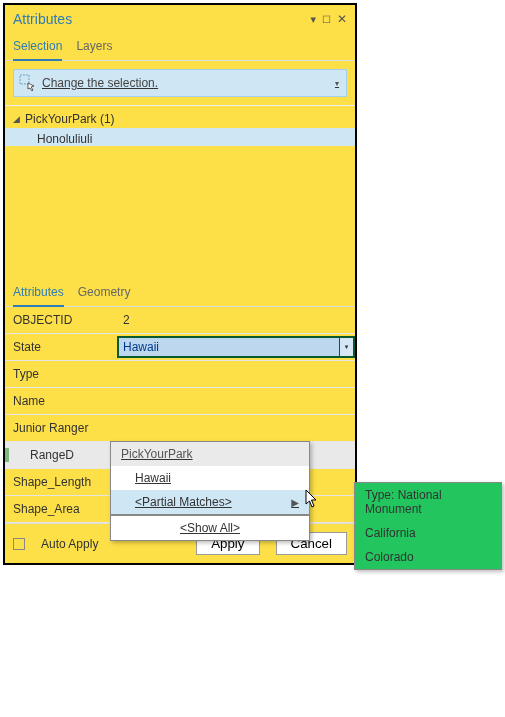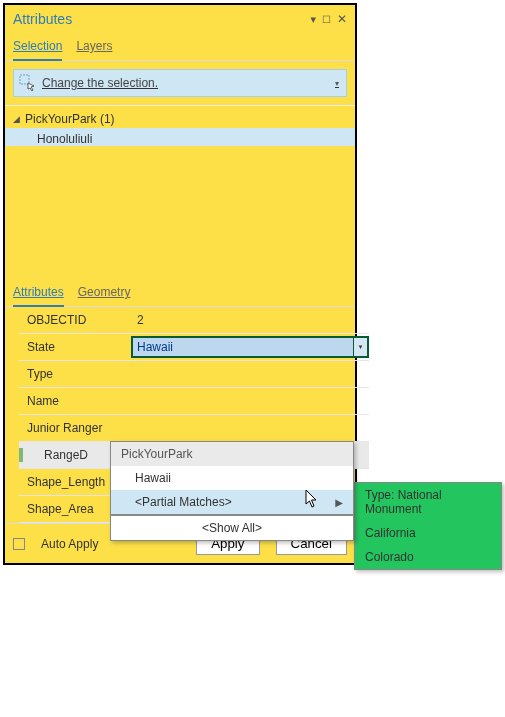--- a/index.html
+++ b/index.html
@@ -15,21 +15,21 @@
     margin: 3px;
   }
   .titlebar {
     display: flex; align-items: center; justify-content: space-between;
     padding: 6px 8px 4px 8px;
   }
   .titlebar-title { color: #2f7cb6; font-size: 14px; }
   .titlebar-ctrls { display: flex; gap: 6px; align-items: center; }
   .titlebar-ctrls span { color: #555; font-size: 11px; cursor: pointer; }
   .tabs { display: flex; gap: 14px; padding: 4px 8px 0 8px; border-bottom: 1px solid #ddd; }
-  .tab { padding: 4px 0 6px 0; color: #666; cursor: pointer; text-decoration: underline; }
+  .tab { padding: 4px 0 6px 0; color: #666; cursor: pointer; }
   .tab.active { color: #2f7cb6; border-bottom: 2px solid #2f7cb6; margin-bottom: -1px; }
   .selection-bar {
     margin: 8px;
     border: 1px solid #a5cfe8;
     background: #cfe6f4;
     display: flex; align-items: center;
     height: 30px;
     position: relative;
     text-decoration: underline;
   }
@@ -39,21 +39,21 @@
   .tree {
     flex: 0 0 170px;
     border-top: 1px solid #eee;
     padding: 4px 0;
     overflow: auto;
   }
   .tree-row { display:flex; align-items:center; height: 18px; padding-left: 8px; }
   .tree-row .caret { width: 12px; font-size:9px; color:#555;}
   .tree-row.child { padding-left: 32px; background: #cfe6f4; align-items: flex-end; }
   .mid-tabs { display:flex; gap:14px; padding: 6px 8px 0 8px; border-bottom: 1px solid #ddd; }
-  .attr-grid { width:100%;margin-left:14px; }
+  .attr-grid { width:100%; }
   .attr-row { display:flex; border-bottom: 1px solid #e5e5e5; height: 27px; align-items:center; }
   .attr-row .key { width: 112px; padding-left: 8px; color:#333; }
   .attr-row .val { flex:1; padding-left: 6px; color:#333; position: relative; }
   .attr-row.editing .val {
     padding-left: 0;
   }
   .state-input {
     border: 2px solid #0a5a2f;
     background: #bcd7ee;
     height: 22px; width: 100%;
@@ -76,25 +76,26 @@
   .chk { width:12px; height:12px; border:1px solid #888; display:inline-block; vertical-align:middle; }
   .footer-label { flex:1; }
   .btn {
     border:1px solid #999; background:#fff; padding: 3px 14px; cursor:pointer;
   }
   
   .dropdown-pop {
     position:absolute;
     left: 110px;
     top: 438px;
-    width: 244px;
+    width: 200px;
     border:1px solid #888;
     background:#fff;
     box-shadow: 2px 2px 4px rgba(0,0,0,0.25);
     z-index: 50;
+    text-decoration: underline;
   }
   .dropdown-pop .dd-item {
     padding: 5px 10px;
     cursor:pointer;
     display:flex; align-items:center; justify-content:space-between;
   }
   .dropdown-pop .dd-header { background:#eaeaea; color:#555; }
   .dropdown-pop .dd-indent { padding-left: 24px; }
   .dropdown-pop .dd-highlight { background:#cfe6f4; }
   .dropdown-pop .dd-showall { text-align:center; border-top:2px solid #888; justify-content:center; }

